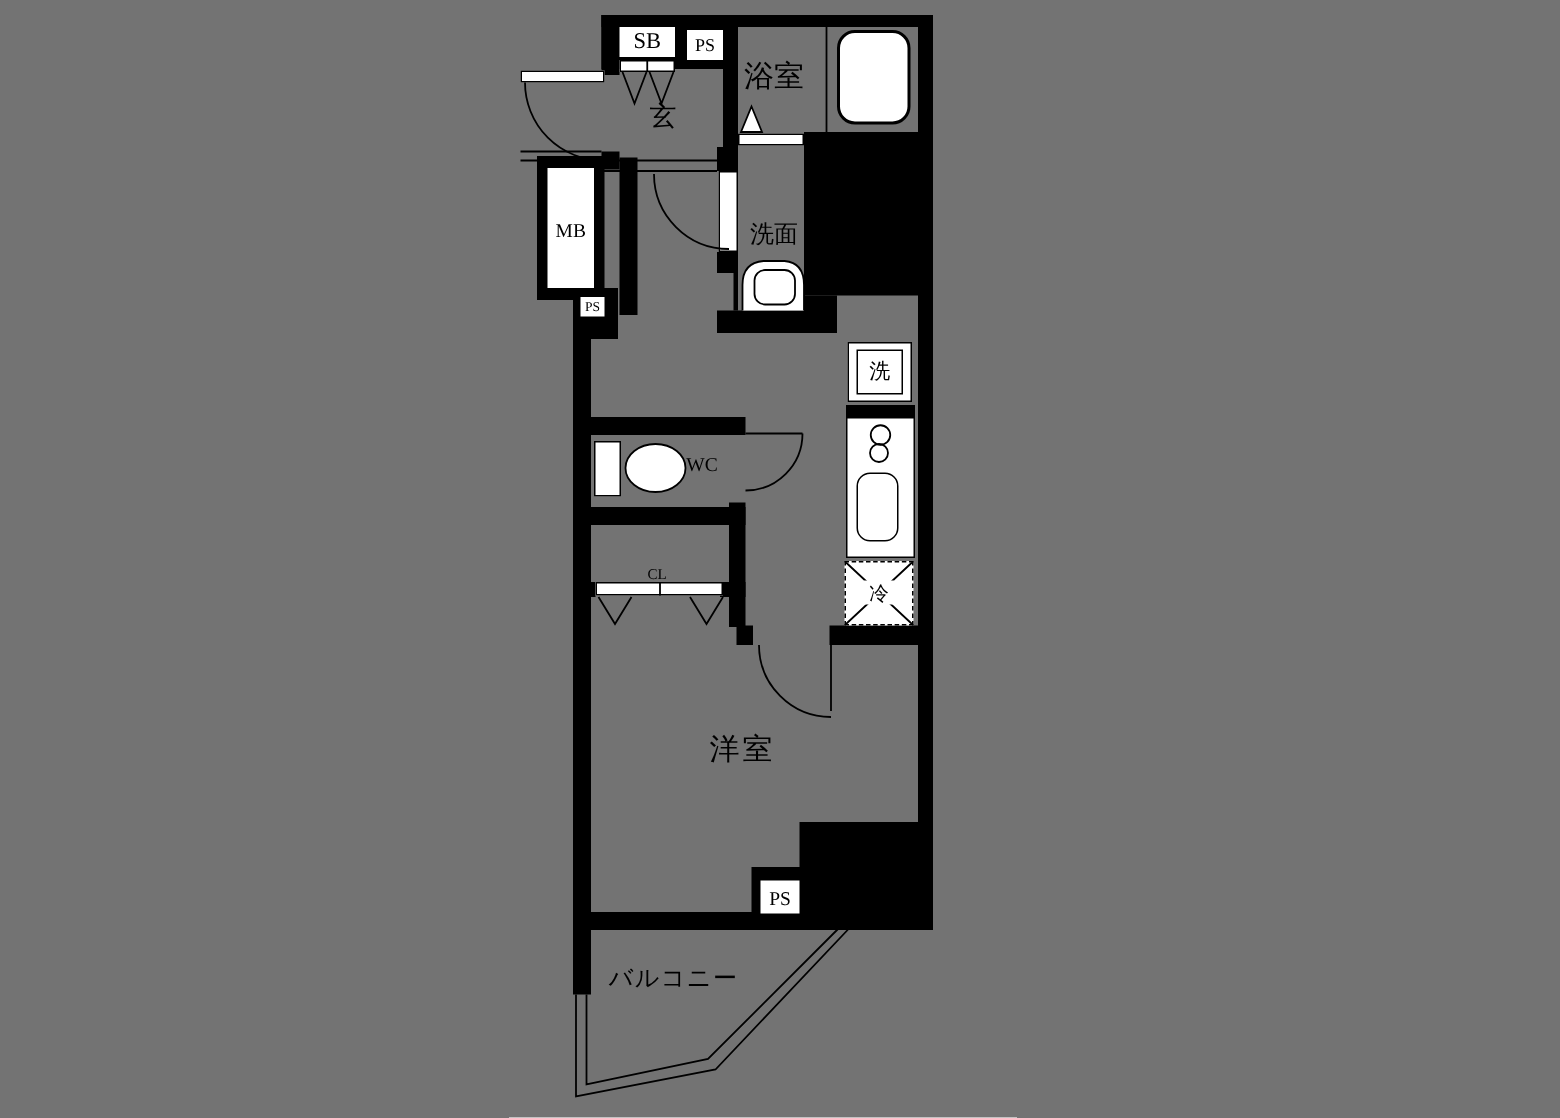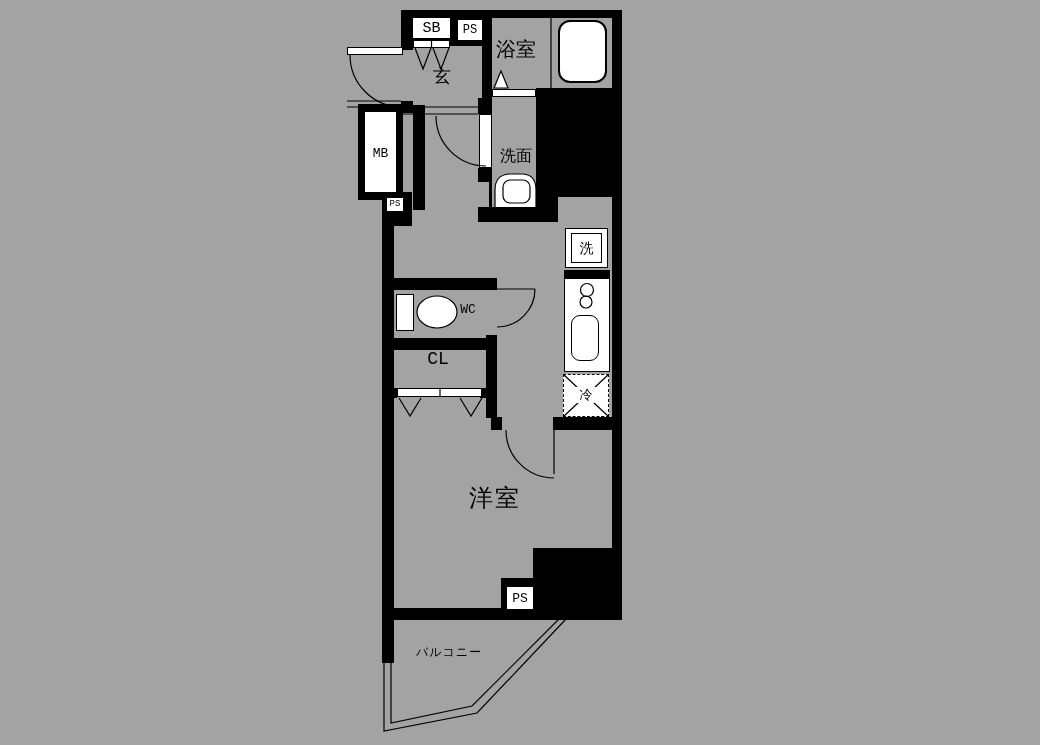--- a/index.html
+++ b/index.html
@@ -1,17 +1,17 @@
 <!DOCTYPE html>
 <html><head>
 <meta charset="utf-8">
 <style>
   html,body{margin:0;padding:0;background:#fff;}
-  #canvas{position:relative;width:1040px;height:745px;background:#a3a3a3;overflow:hidden;
-          font-family:Liberation Mono, monospace;}
+  #canvas{position:relative;width:1040px;height:745px;background:#737373;overflow:hidden;
+          font-family:Liberation Serif, serif;}
   .wall{position:absolute;background:#000;}
   .white{position:absolute;background:#fff;}
   .box{position:absolute;background:#fff;border:1px solid #000;box-sizing:border-box;}
   .dash{position:absolute;background:#fff;border:1px dashed #000;box-sizing:border-box;}
   .lbl{position:absolute;color:#000;display:flex;align-items:center;justify-content:center;
        line-height:1;white-space:nowrap;}
   .overlay{position:absolute;left:0;top:0;pointer-events:none;}
 </style>
 </head>
 <body>
@@ -123,19 +123,19 @@
 
   <div class="lbl" style="left:413px;top:18px;width:37px;height:20px;font-size:15px">SB</div>
   <div class="lbl" style="left:458px;top:20px;width:24px;height:20px;font-size:12px">PS</div>
   <div class="lbl" style="left:422px;top:66px;width:40px;height:22px;font-size:18px">玄</div>
   <div class="lbl" style="left:486px;top:42px;width:60px;height:18px;font-size:20px">浴室</div>
   <div class="lbl" style="left:363px;top:145px;width:35px;height:16px;font-size:13px">MB</div>
   <div class="lbl" style="left:387px;top:198px;width:16px;height:13px;font-size:9px">PS</div>
   <div class="lbl" style="left:486px;top:148px;width:60px;height:18px;font-size:16px">洗面</div>
   <div class="lbl" style="left:566px;top:240px;width:41px;height:18px;font-size:14px">洗</div>
   <div class="lbl" style="left:454px;top:301px;width:28px;height:16px;font-size:13px">WC</div>
-  <div class="lbl" style="left:420px;top:351px;width:36px;height:16px;font-size:18px">CL</div>
+  <div class="lbl" style="left:420px;top:376px;width:36px;height:16px;font-size:10px">CL</div>
   <div class="lbl" style="left:576px;top:387px;width:20px;height:16px;font-size:13px;background:#fff">冷</div>
-  <div class="lbl" style="left:454px;top:489px;width:82px;height:22px;font-size:24px;letter-spacing:2px">洋室</div>
+  <div class="lbl" style="left:454px;top:489px;width:82px;height:22px;font-size:20px;letter-spacing:2px">洋室</div>
   <div class="lbl" style="left:507px;top:587px;width:26px;height:22px;font-size:13px">PS</div>
-  <div class="lbl" style="left:394px;top:644px;width:110px;height:18px;font-size:12px;letter-spacing:1px">バルコニー</div>
+  <div class="lbl" style="left:394px;top:644px;width:110px;height:18px;font-size:16px;letter-spacing:1px">バルコニー</div>
 
 </div>
 
 </body></html>

